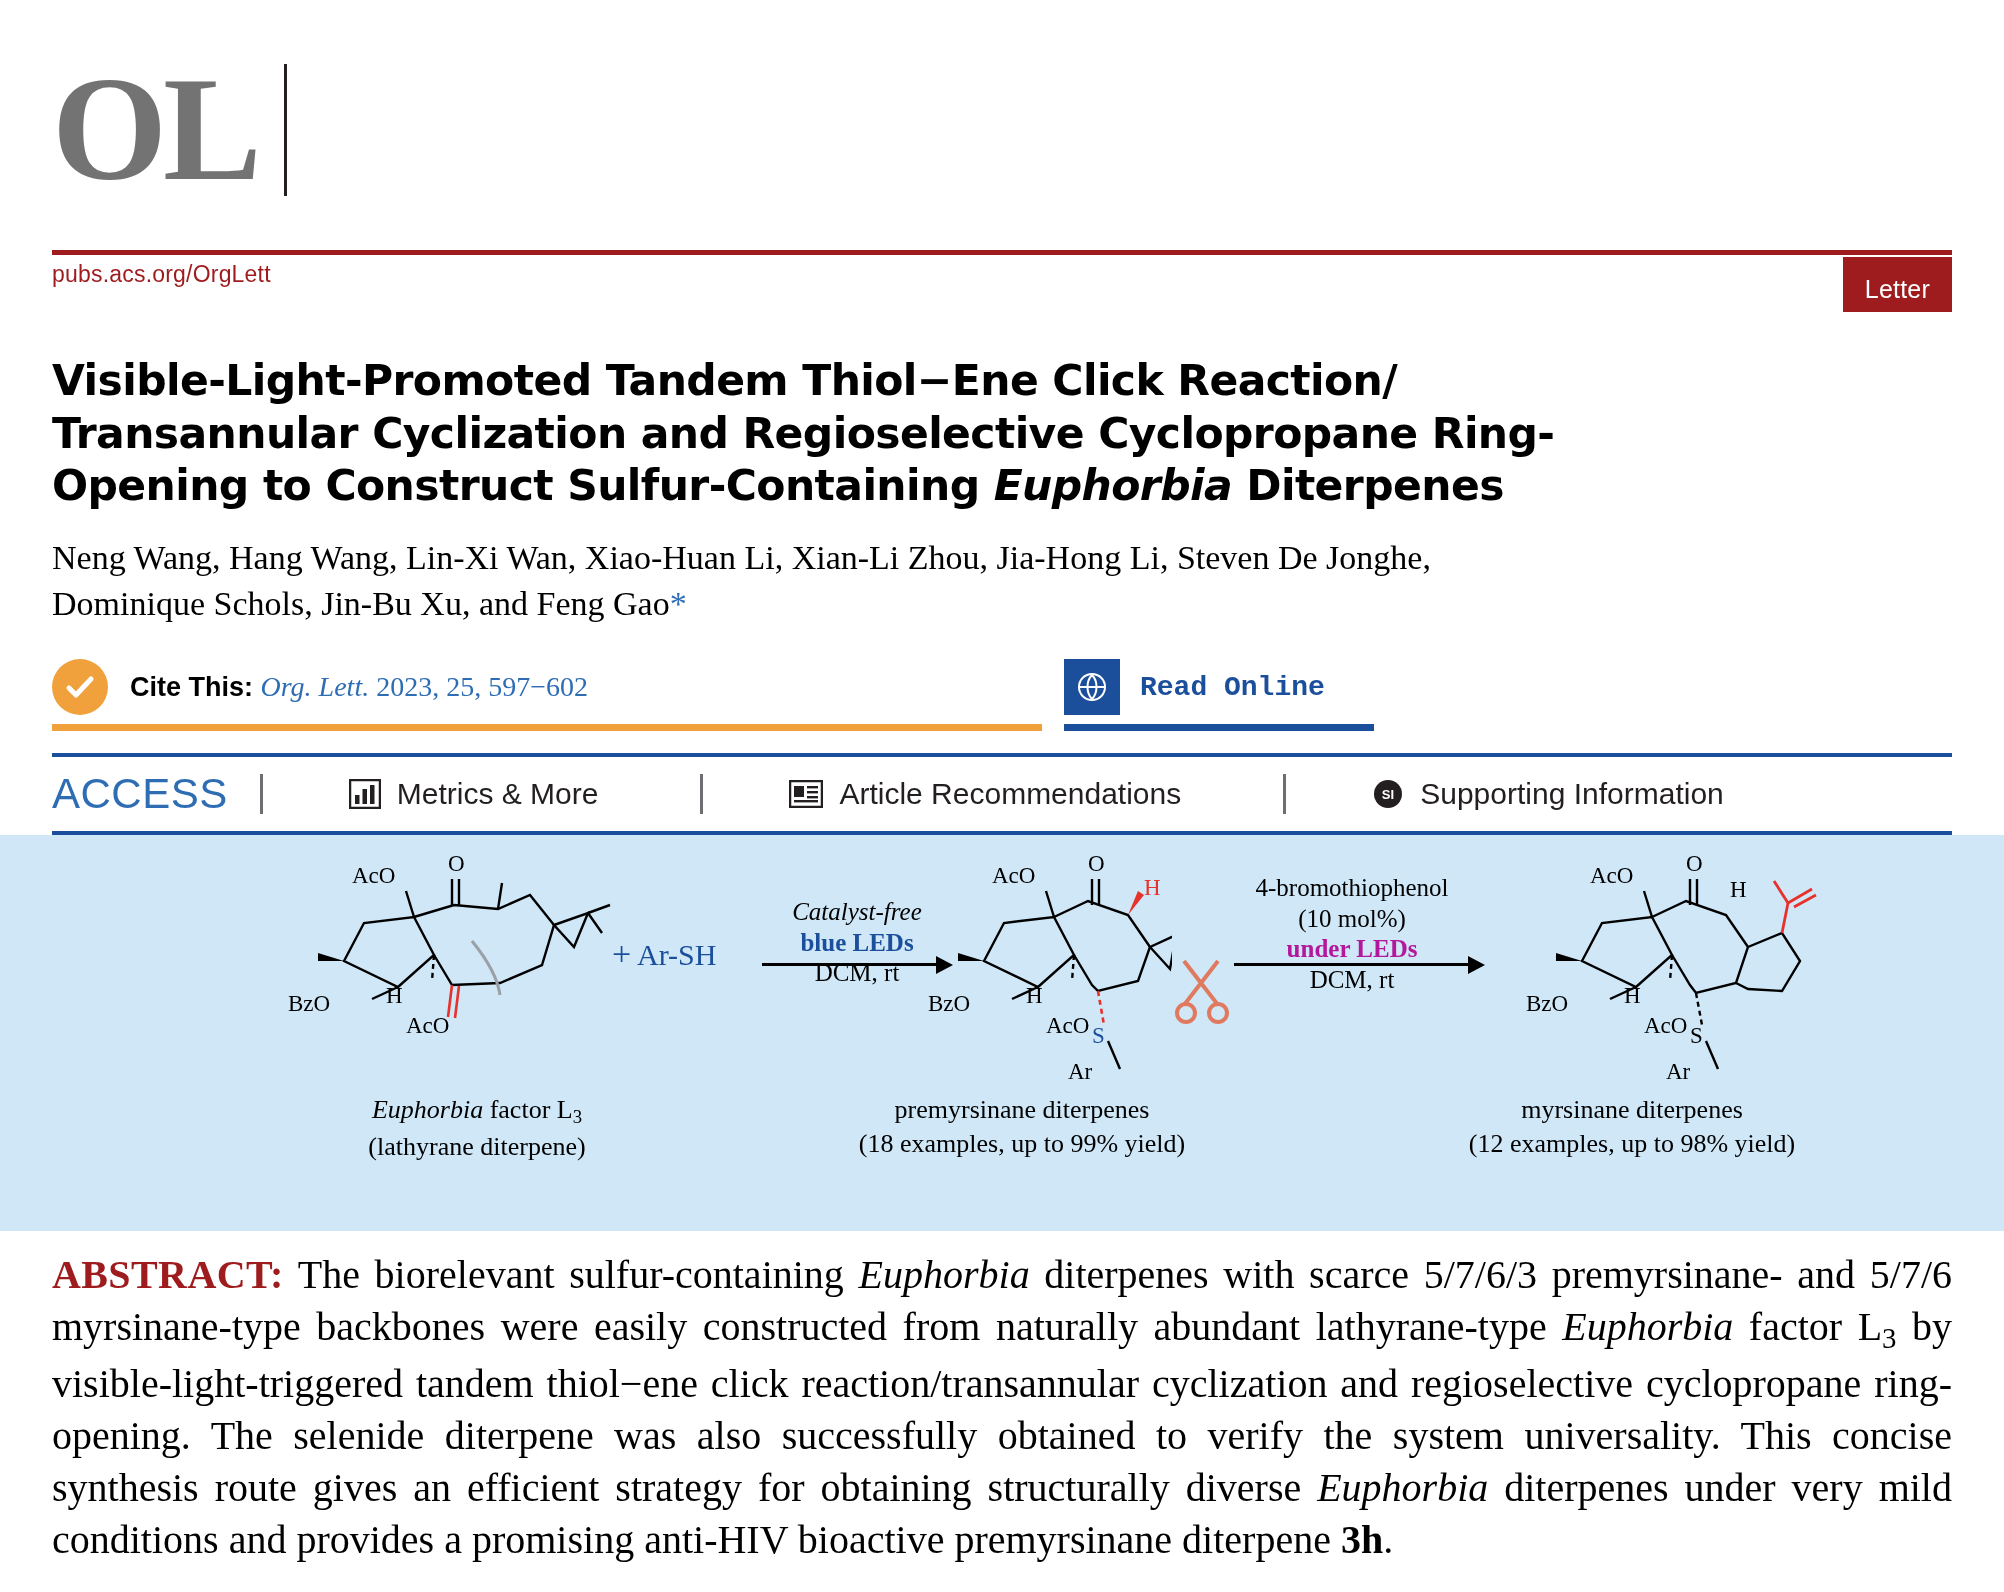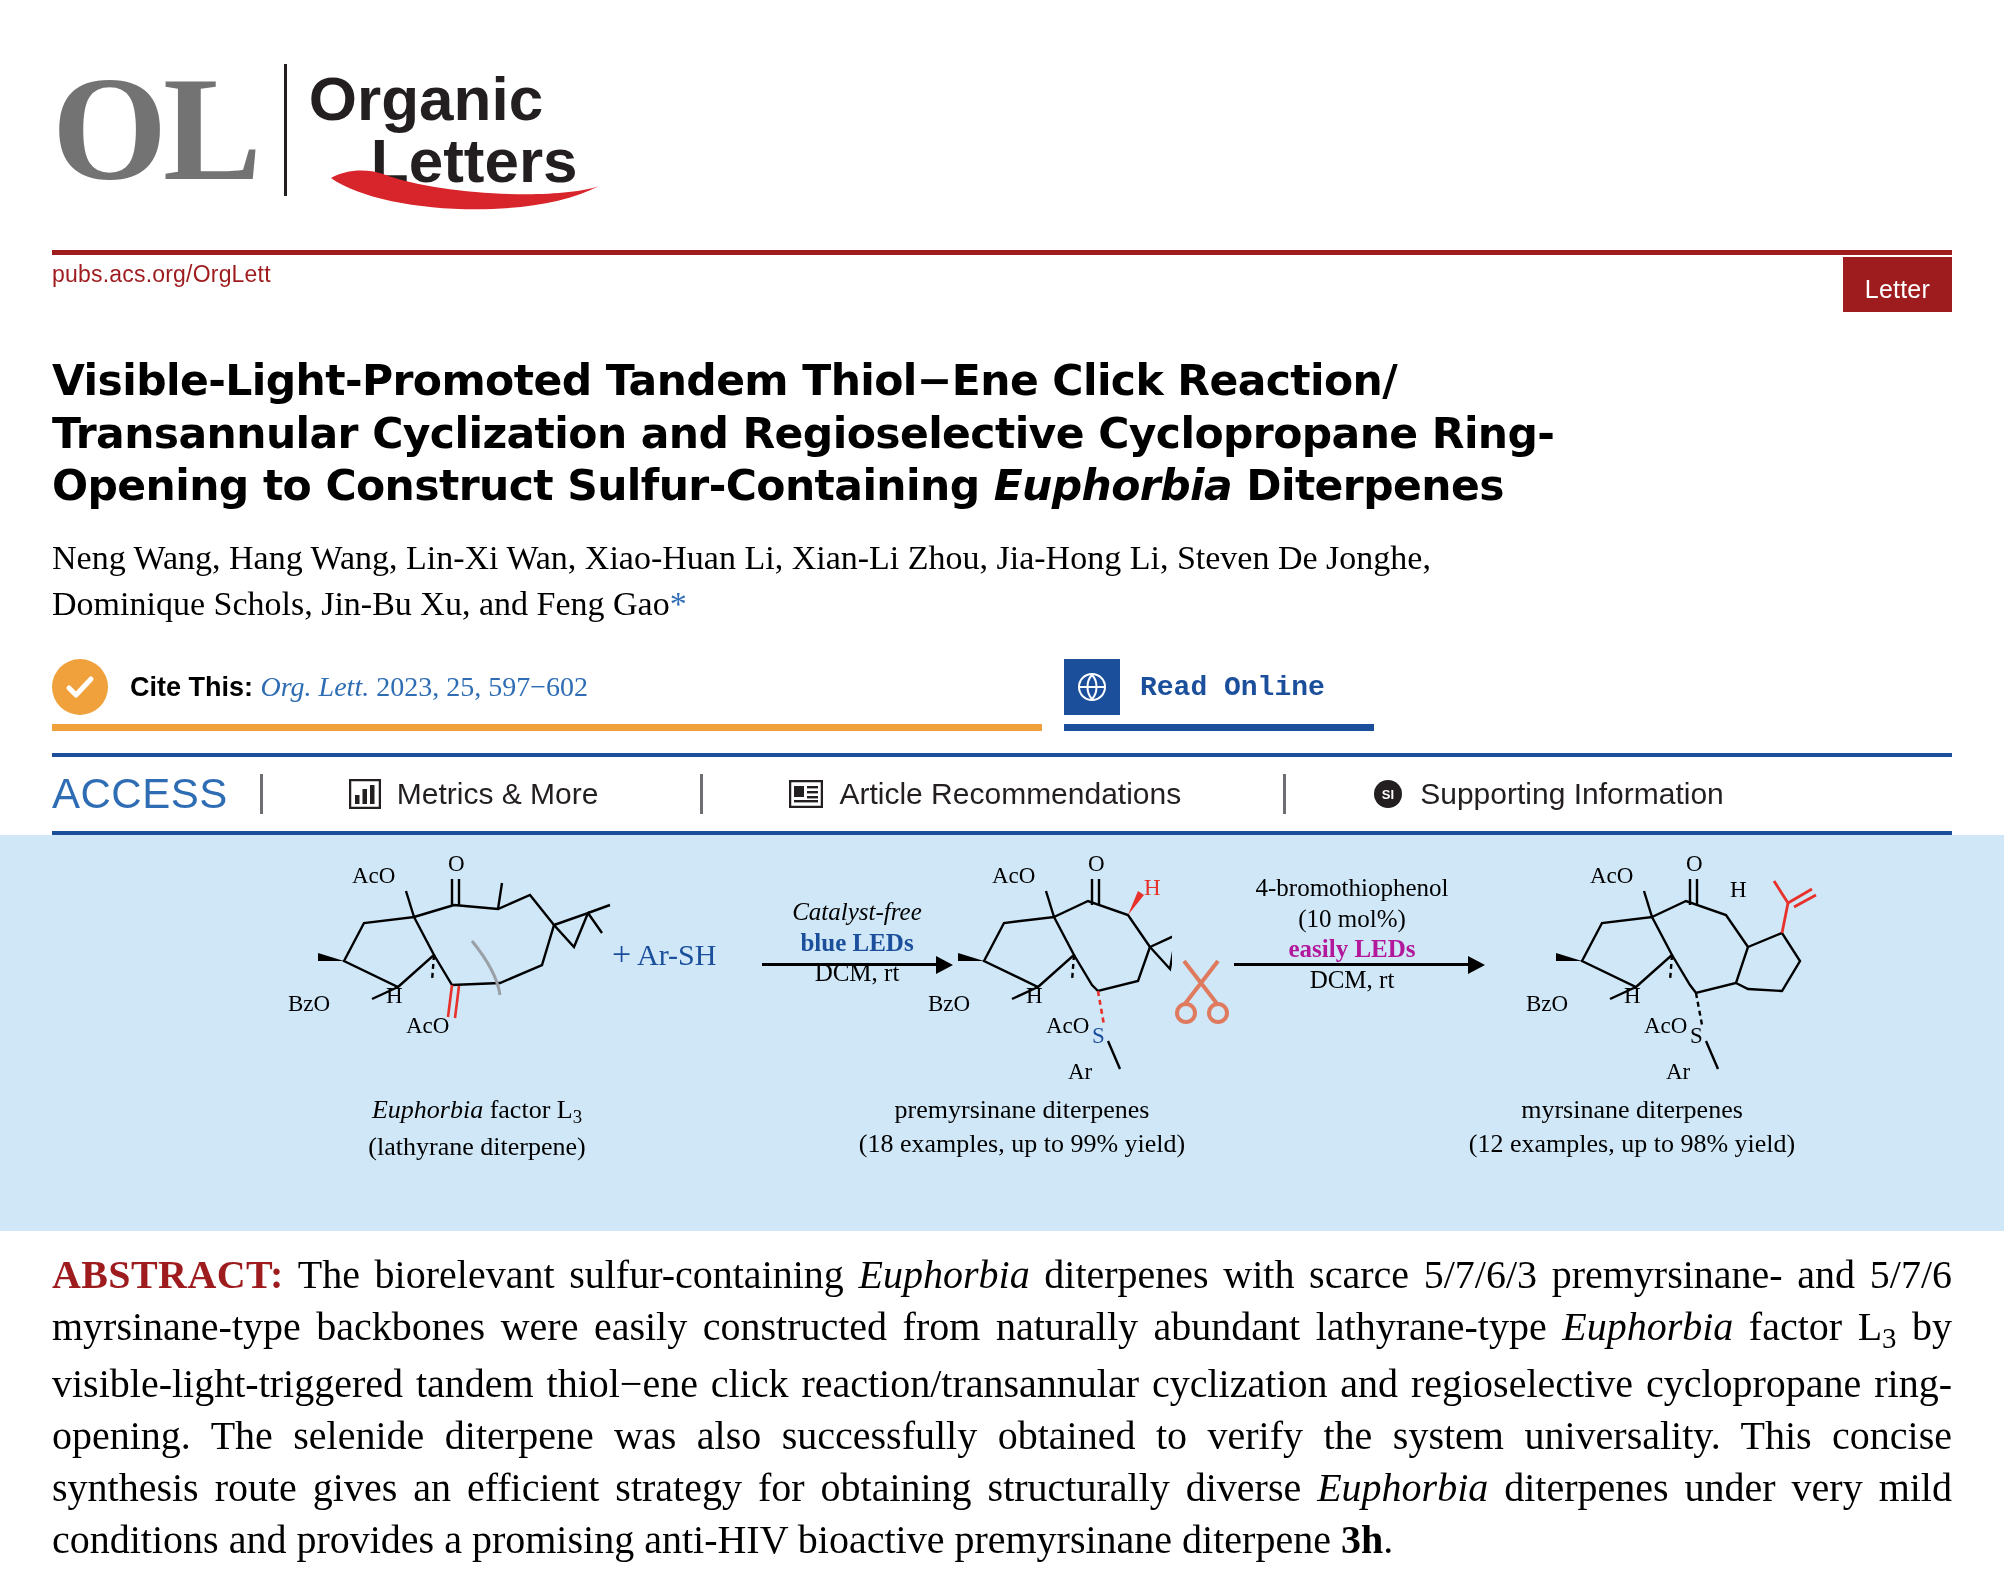--- a/index.html
+++ b/index.html
@@ -321,27 +321,20 @@
 </style>
 </head>
 <body>
 
 <div class="page">
 
   <div class="masthead">
     <div class="ol-logo">
       <div class="ol-letters">OL</div>
       <div class="ol-divider"></div>
-      <div class="ol-word">
-        <span class="w1">Organic</span>
-        <span class="w2">Letters</span>
-        <svg class="ol-swoosh" viewBox="0 0 300 60">
-          <path d="M10,22 C60,58 210,66 278,30 C240,44 120,40 62,18 C44,12 24,14 10,22 Z" fill="#d8252b"></path>
-        </svg>
-      </div>
     </div>
   </div>
 
   <div class="rule-red"></div>
   <div class="urlrow">
     <span class="journal-url">pubs.acs.org/OrgLett</span>
     <span class="letter-tag">Letter</span>
   </div>
 
   <div class="title">
@@ -512,21 +505,21 @@
         <circle cx="44" cy="58" r="9" fill="none" stroke="#e07a5f" stroke-width="4"></circle>
       </svg>
 
       <div class="arrow-wrap" style="left:1182px; top:128px; width:250px;">
         <div class="arrow-line" style="left:0; width:236px;"></div>
         <div class="arrow-head" style="left:234px;"></div>
       </div>
       <div class="cond" style="left:1150px; top:38px; width:300px;">
         <div>4-bromothiophenol</div>
         <div>(10 mol%)</div>
-        <div style="color:#b2179c; font-weight:700;">easily LEDs</div>
+        <div style="color:#b2179c; font-weight:700;">under LEDs</div>
         <div>DCM, rt</div>
       </div>
 
       <div class="struct" style="left:1430px; top:30px; width:400px; height:220px;">
         <svg width="400" height="220" viewBox="0 0 400 220">
           <path d="M100,96 L120,58 L170,52 L190,90 L154,122 Z" fill="none" stroke="#000" stroke-width="2.4"></path>
           <path d="M170,52 L204,36 L244,50 L266,82 L254,118 L214,128 L208,120 L190,90" fill="none" stroke="#000" stroke-width="2.4"></path>
           <path d="M266,82 L300,68 L318,96 L300,126 L266,124 L254,118" fill="none" stroke="#000" stroke-width="2.4"></path>
           <path d="M208,40 L208,14 M215,40 L215,14" stroke="#000" stroke-width="2.4"></path>
           <path d="M100,96 L74,88 L74,96 Z" fill="#000"></path>

